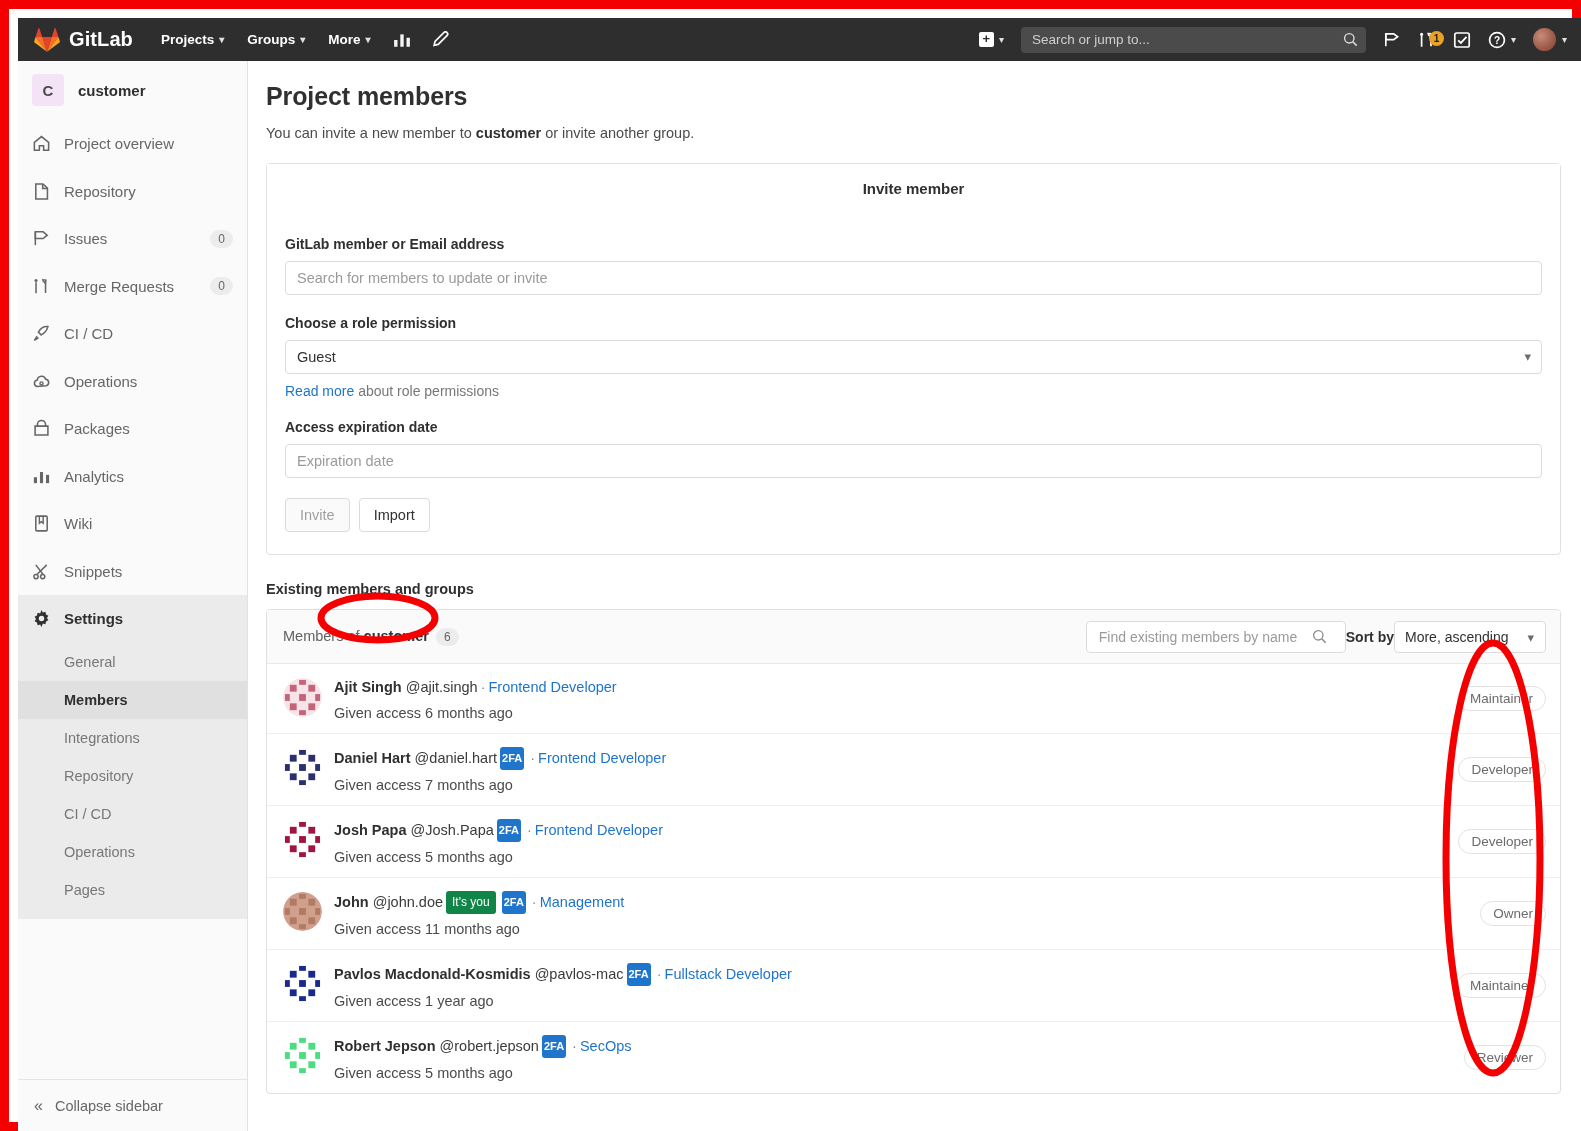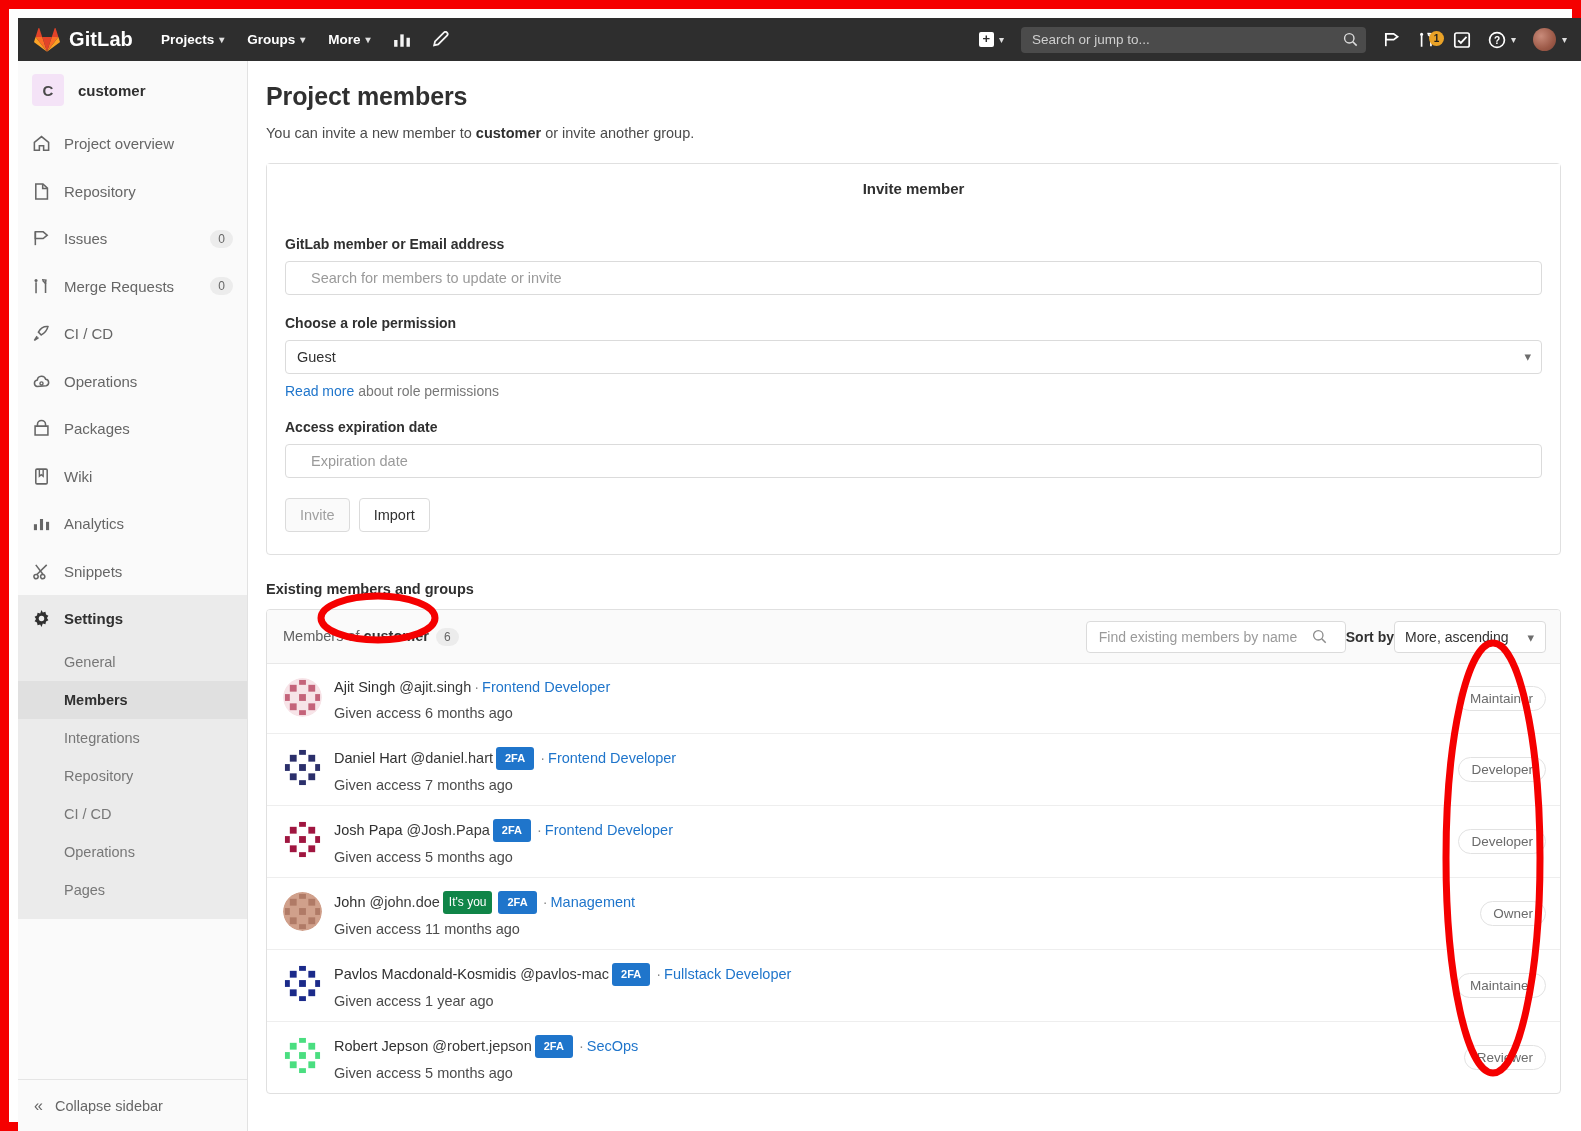--- a/index.html
+++ b/index.html
@@ -177,21 +177,21 @@
   }
   #invite-body { padding: 22px 18px 22px 18px; }
   .field-label {
     font-size: 14px; font-weight: 700; color: #303030;
     margin-bottom: 9px;
   }
   .txt-input {
     width: 100%; height: 34px;
     border: 1px solid #dbdbdb; border-radius: 4px;
     background: #ffffff;
-    padding: 0 25px; font-size: 14.5px; color: #303030;
+    padding: 0 11px; font-size: 14.5px; color: #303030;
     font-family: "Liberation Sans", sans-serif;
     outline: none;
   }
   .txt-input::placeholder { color: #9a9a9a; }
   .select-wrap { position: relative; width: 100%; }
   .select-box {
     width: 100%; height: 34px;
     border: 1px solid #dbdbdb; border-radius: 4px;
     background: #ffffff; display: flex; align-items: center;
     padding: 12px 11px; font-size: 14.5px; color: #303030; cursor: pointer;
@@ -264,28 +264,28 @@
     min-height: 69px;
   }
   .member-row:last-child { border-bottom: 0; }
   .m-avatar {
     width: 39px; height: 39px; border-radius: 50%;
     flex: none; margin-right: 12px; margin-top: 2px;
     overflow: hidden;
   }
   .m-info { flex: 1 1 auto; padding-top: 1px; }
   .m-line1 { font-size: 14.5px; color: #303030; line-height: 21px; }
-  .m-name { font-weight: 400; color: #303030; }
+  .m-name { font-weight: 700; color: #303030; }
   .m-handle { color: #3a3a3a; }
   .m-sep { color: #888; margin: 0 3px; }
   .m-role-link { color: #1f75cb; text-decoration: none; }
   .badge-2fa {
     display: inline-block; background: #1f75cb; color: #fff;
     font-size: 11px; font-weight: 700; border-radius: 3px;
-    padding: 1px 9px; margin: 0 3px; vertical-align: 1px;
+    padding: 1px 2px; margin: 0 3px; vertical-align: 1px;
   }
   .badge-you {
     display: inline-block; background: #108548; color: #fff;
     font-size: 12px; border-radius: 3px;
     padding: 1px 6px; margin: 0 3px; vertical-align: 1px;
   }
   .m-line2 { font-size: 14.5px; color: #4b4b4b; margin-top: 7px; }
   .m-role-pill {
     flex: none; align-self: center;
     border: 1px solid #e2e2e2; border-radius: 14px;
@@ -459,33 +459,33 @@
     <div class="nav-item">
       <svg class="ic" viewBox="0 0 16 16">
         <path d="M2.6 6h10.8v7.4H2.6z" fill="none" stroke="#666" stroke-width="1.3"></path>
         <path d="M4.6 6V4.6a3.4 3.4 0 0 1 6.8 0V6" fill="none" stroke="#666" stroke-width="1.3"></path>
       </svg>
       <span class="lbl">Packages</span>
     </div>
 
     <div class="nav-item">
       <svg class="ic" viewBox="0 0 16 16">
-        <rect x="3.2" y="1.8" width="9.6" height="12.4" rx="1" fill="none" stroke="#666" stroke-width="1.3"></rect>
-        <path d="M6.2 1.8v6l1.6-1.3 1.6 1.3v-6" fill="none" stroke="#666" stroke-width="1.2"></path>
-      </svg>
-      <span class="lbl">Wiki</span>
-    </div>
-
-    <div class="nav-item">
-      <svg class="ic" viewBox="0 0 16 16">
         <rect x="1.6" y="8.6" width="2.6" height="5" fill="#666"></rect>
         <rect x="6.7" y="4.2" width="2.6" height="9.4" fill="#666"></rect>
         <rect x="11.8" y="6.6" width="2.6" height="7" fill="#666"></rect>
       </svg>
       <span class="lbl">Analytics</span>
+    </div>
+
+    <div class="nav-item">
+      <svg class="ic" viewBox="0 0 16 16">
+        <rect x="3.2" y="1.8" width="9.6" height="12.4" rx="1" fill="none" stroke="#666" stroke-width="1.3"></rect>
+        <path d="M6.2 1.8v6l1.6-1.3 1.6 1.3v-6" fill="none" stroke="#666" stroke-width="1.2"></path>
+      </svg>
+      <span class="lbl">Wiki</span>
     </div>
 
     <div class="nav-item">
       <svg class="ic" viewBox="0 0 16 16">
         <circle cx="3.4" cy="12.3" r="1.8" fill="none" stroke="#666" stroke-width="1.3"></circle>
         <circle cx="3.4" cy="12.3" r="1.8" fill="none" stroke="#666" stroke-width="1.3" transform="translate(5.6,0)"></circle>
         <line x1="3.9" y1="10.7" x2="12.4" y2="2.4" stroke="#666" stroke-width="1.3"></line>
         <line x1="9.5" y1="10.7" x2="3.2" y2="2.4" stroke="#666" stroke-width="1.3"></line>
       </svg>
       <span class="lbl">Snippets</span>

